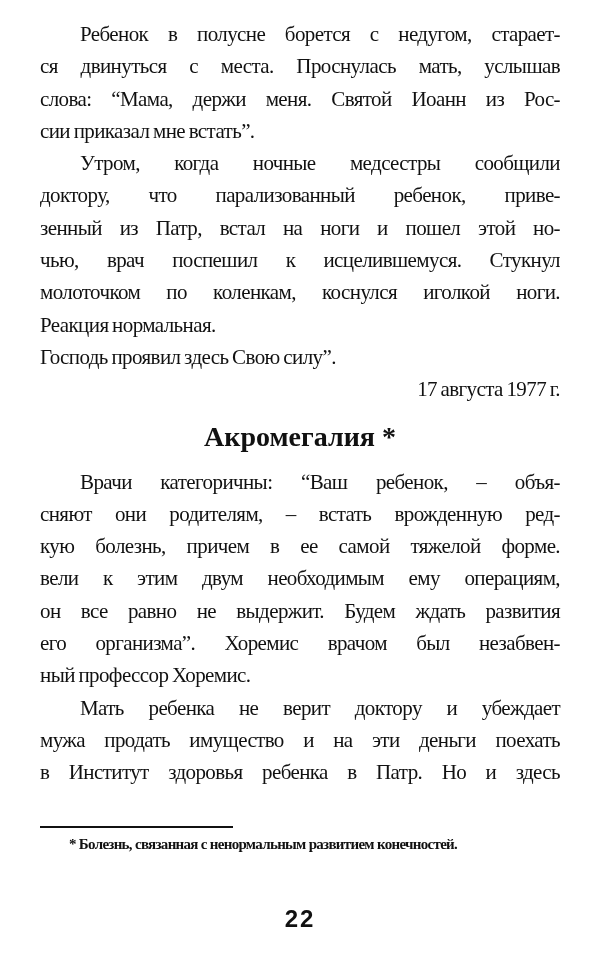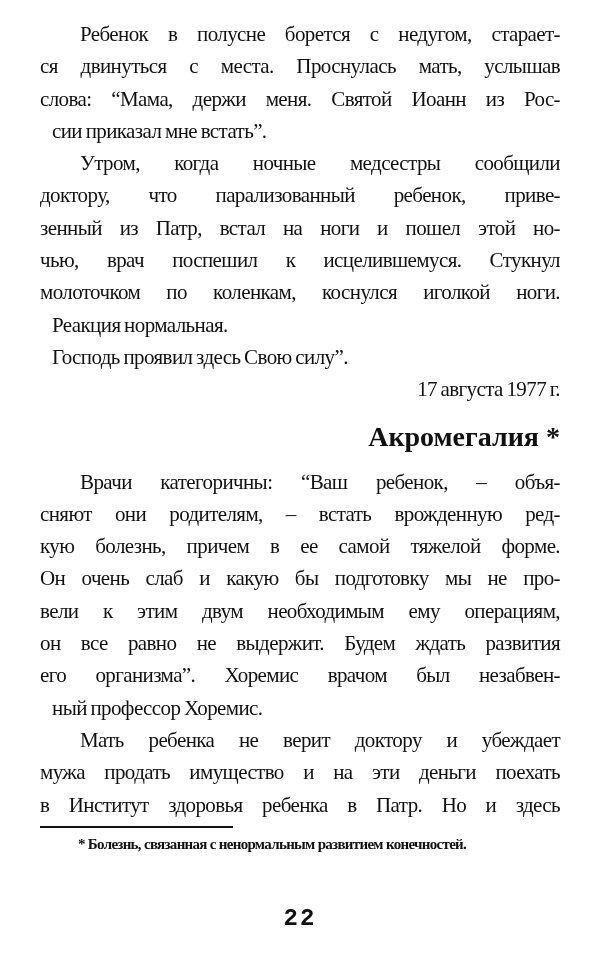--- a/index.html
+++ b/index.html
@@ -8,41 +8,41 @@
     font-family: "Liberation Serif", "DejaVu Serif", serif;
     color: #111111;
   }
   .page { position: absolute; left: 40px; top: 18px; width: 520px; }
   .line {
     font-size: 21px; line-height: 32.3px; height: 32.3px;
     white-space: nowrap; text-align: justify; text-align-last: justify;
     letter-spacing: -0.6px; word-spacing: -1px;
   }
   .line.indent { padding-left: 40px; }
-  .line.last { text-align-last: left; margin-left: 12px; }
+  .line.last { text-align-last: left; }
   .line.right { text-align: left; text-align-last: right; }
   .heading {
     font-family: "Liberation Serif", serif;
-    font-weight: bold; font-size: 28px; text-align: right;
+    font-weight: bold; font-size: 28px; text-align: center;
     margin-top: 14px; margin-bottom: 12px; letter-spacing: 0px;
     height: 34px; line-height: 34px;
   }
   .footnote-rule {
     position: absolute; left: 40px; top: 826px; width: 193px; height: 2px;
     background: #111111;
   }
   .footnote {
-    position: absolute; left: 78px; top: 836px; width: 480px;
+    position: absolute; left: 69px; top: 836px; width: 480px;
     font-size: 15px; font-weight: bold; letter-spacing: -0.7px; white-space: nowrap;
     text-align: left;
   }
   .page-number {
     position: absolute; left: 0; width: 600px; top: 905px;
     text-align: center; font-weight: bold; font-size: 24px;
-    font-family: Liberation Mono, monospace; letter-spacing: 2px;
+    font-family: Liberation Sans, sans-serif; letter-spacing: 2px;
   }
 </style>
 </head>
 <body>
 
 <div class="page">
   <div>
     <div class="line indent">Ребенок в полусне борется с недугом, старает-</div>
     <div class="line">ся двинуться с места. Проснулась мать, услышав</div>
     <div class="line">слова: “Мама, держи меня. Святой Иоанн из Рос-</div>
@@ -60,21 +60,20 @@
     <div class="line last">Господь проявил здесь Свою силу”.</div>
   </div>
   <div class="line right">17 августа 1977 г.</div>
 
   <div class="heading">Акромегалия  *</div>
 
   <div>
     <div class="line indent">Врачи категоричны: “Ваш ребенок, – объя-</div>
     <div class="line">сняют они родителям, – встать врожденную ред-</div>
     <div class="line">кую болезнь, причем в ее самой тяжелой форме.</div>
-    <div class="line">Он очень слаб и какую бы подготовку мы не про-</div>
     <div class="line">вели к этим двум необходимым ему операциям,</div>
     <div class="line">он все равно не выдержит. Будем ждать развития</div>
     <div class="line">его организма”. Хоремис врачом был незабвен-</div>
     <div class="line last">ный профессор Хоремис.</div>
   </div>
   <div>
     <div class="line indent">Мать ребенка не верит доктору и убеждает</div>
     <div class="line">мужа продать имущество и на эти деньги поехать</div>
     <div class="line">в Институт здоровья ребенка в Патр. Но и здесь</div>
   </div>

